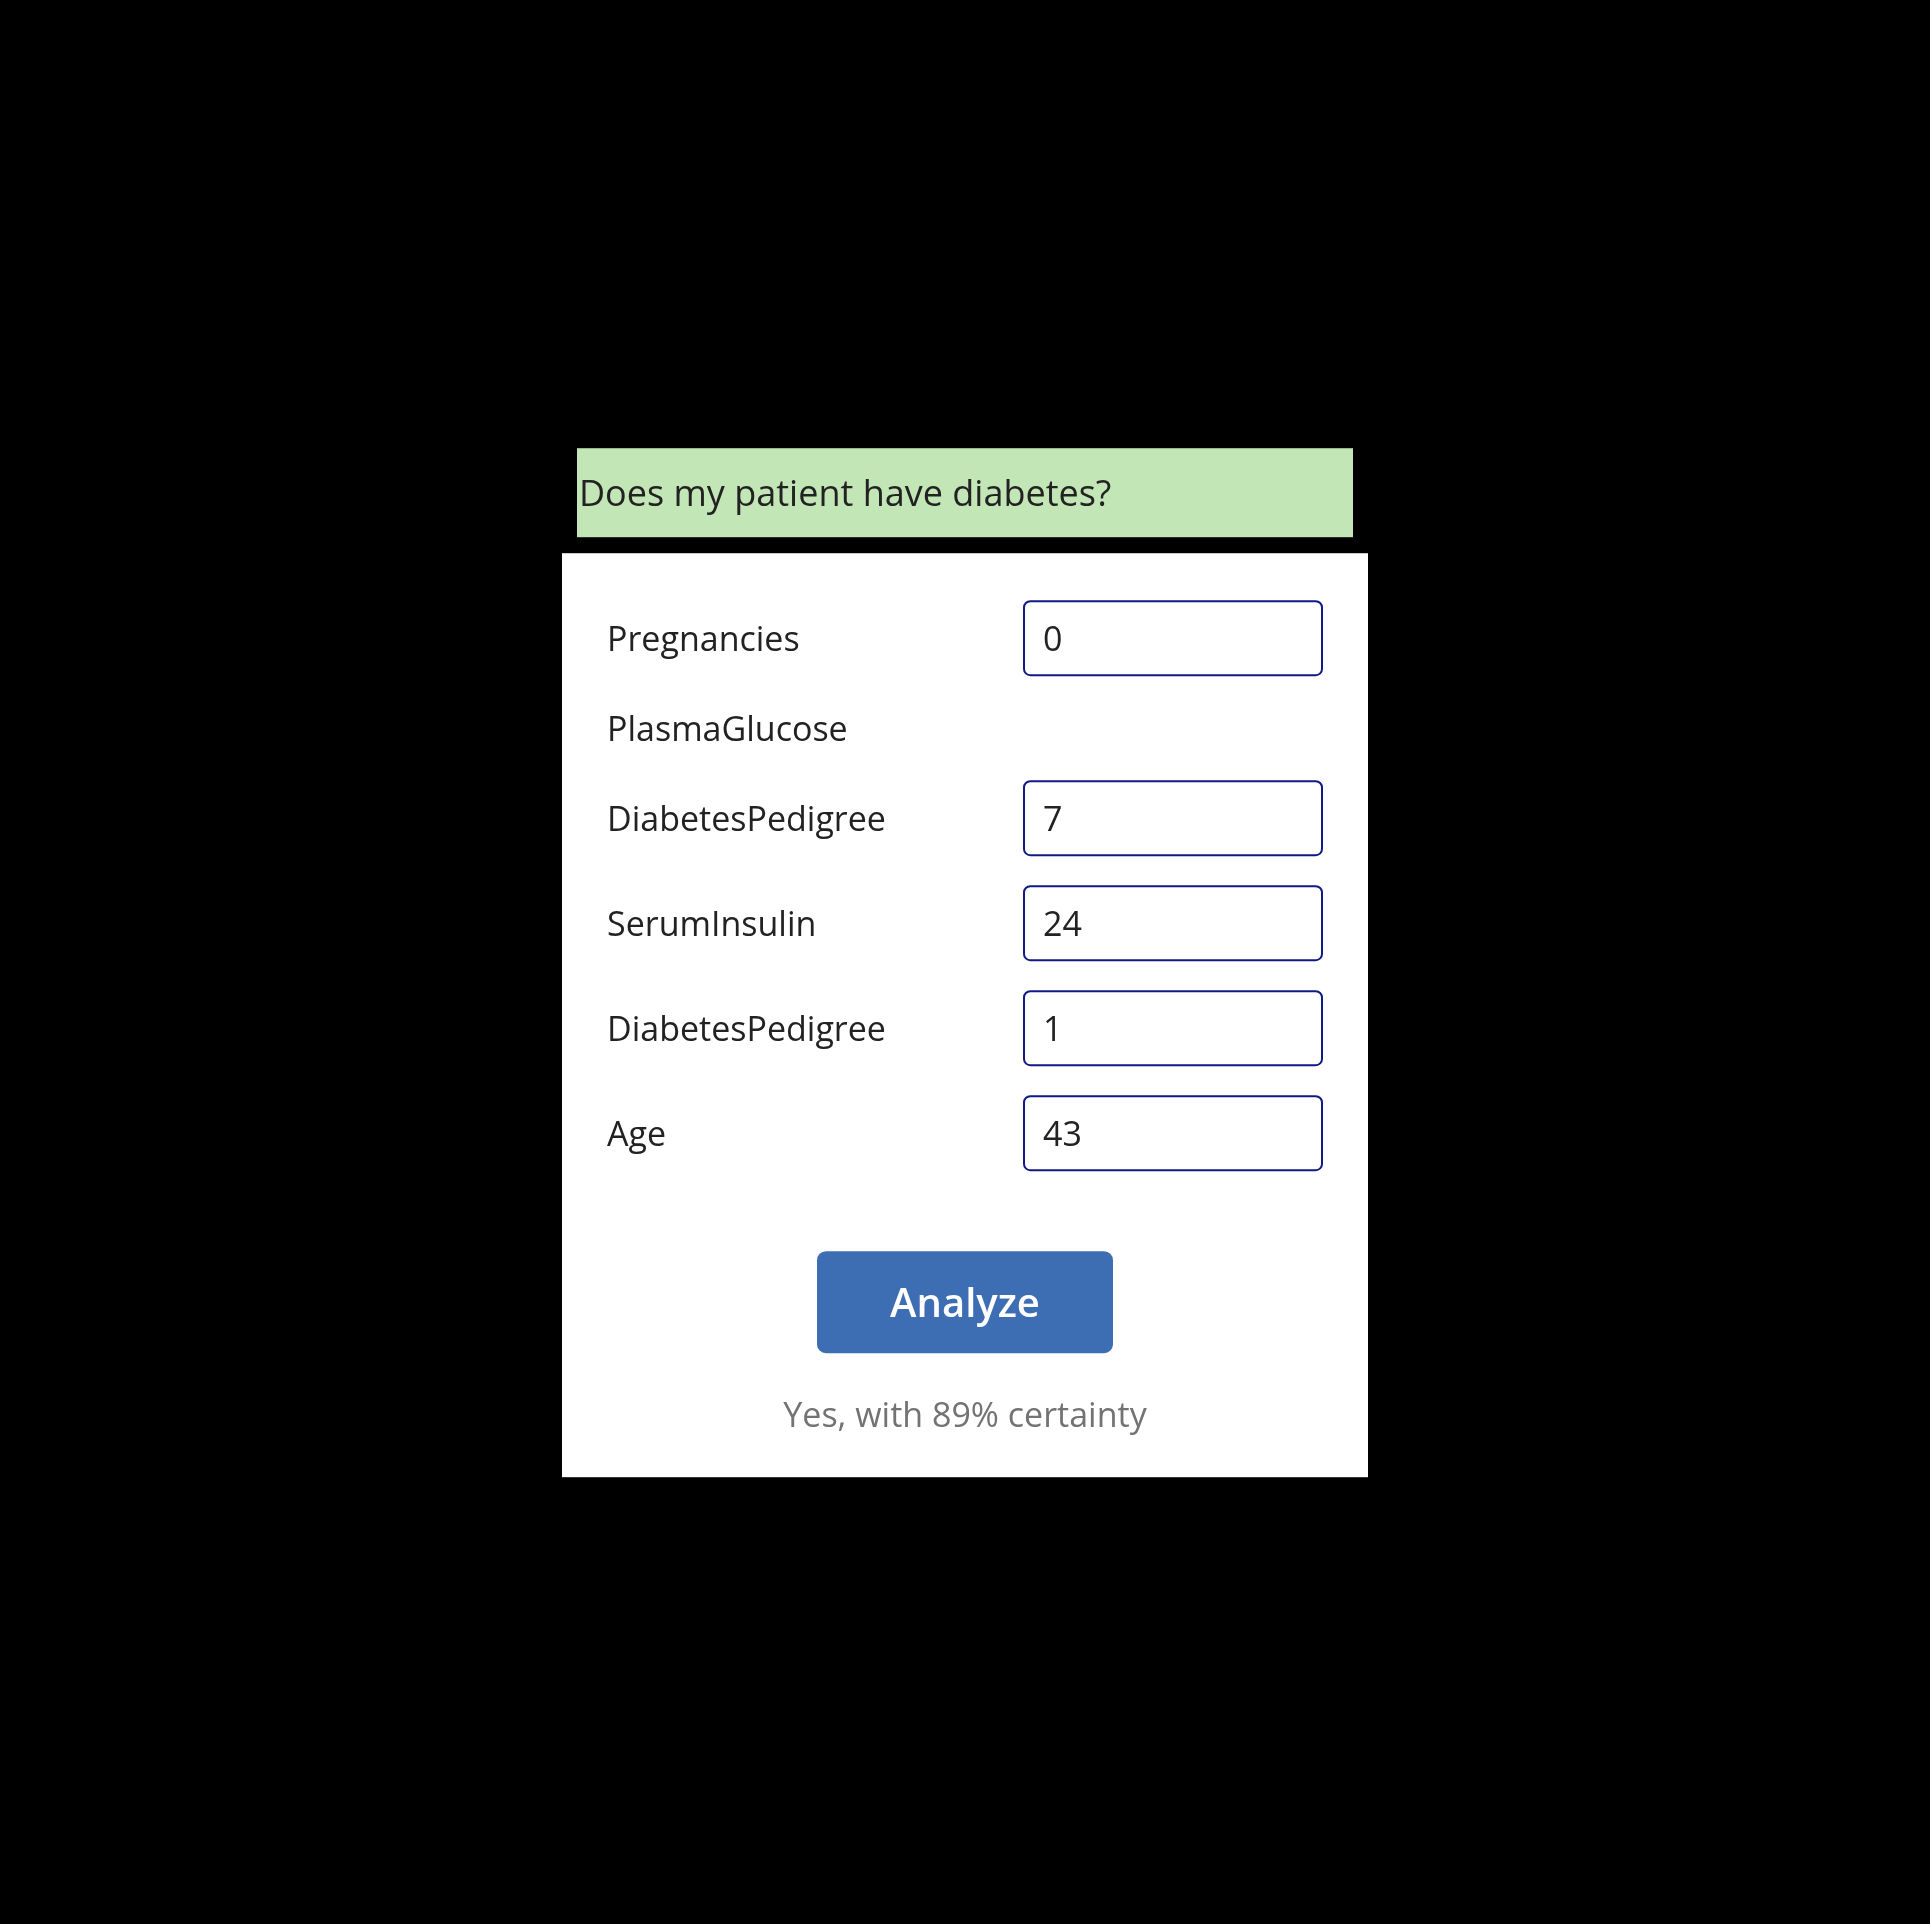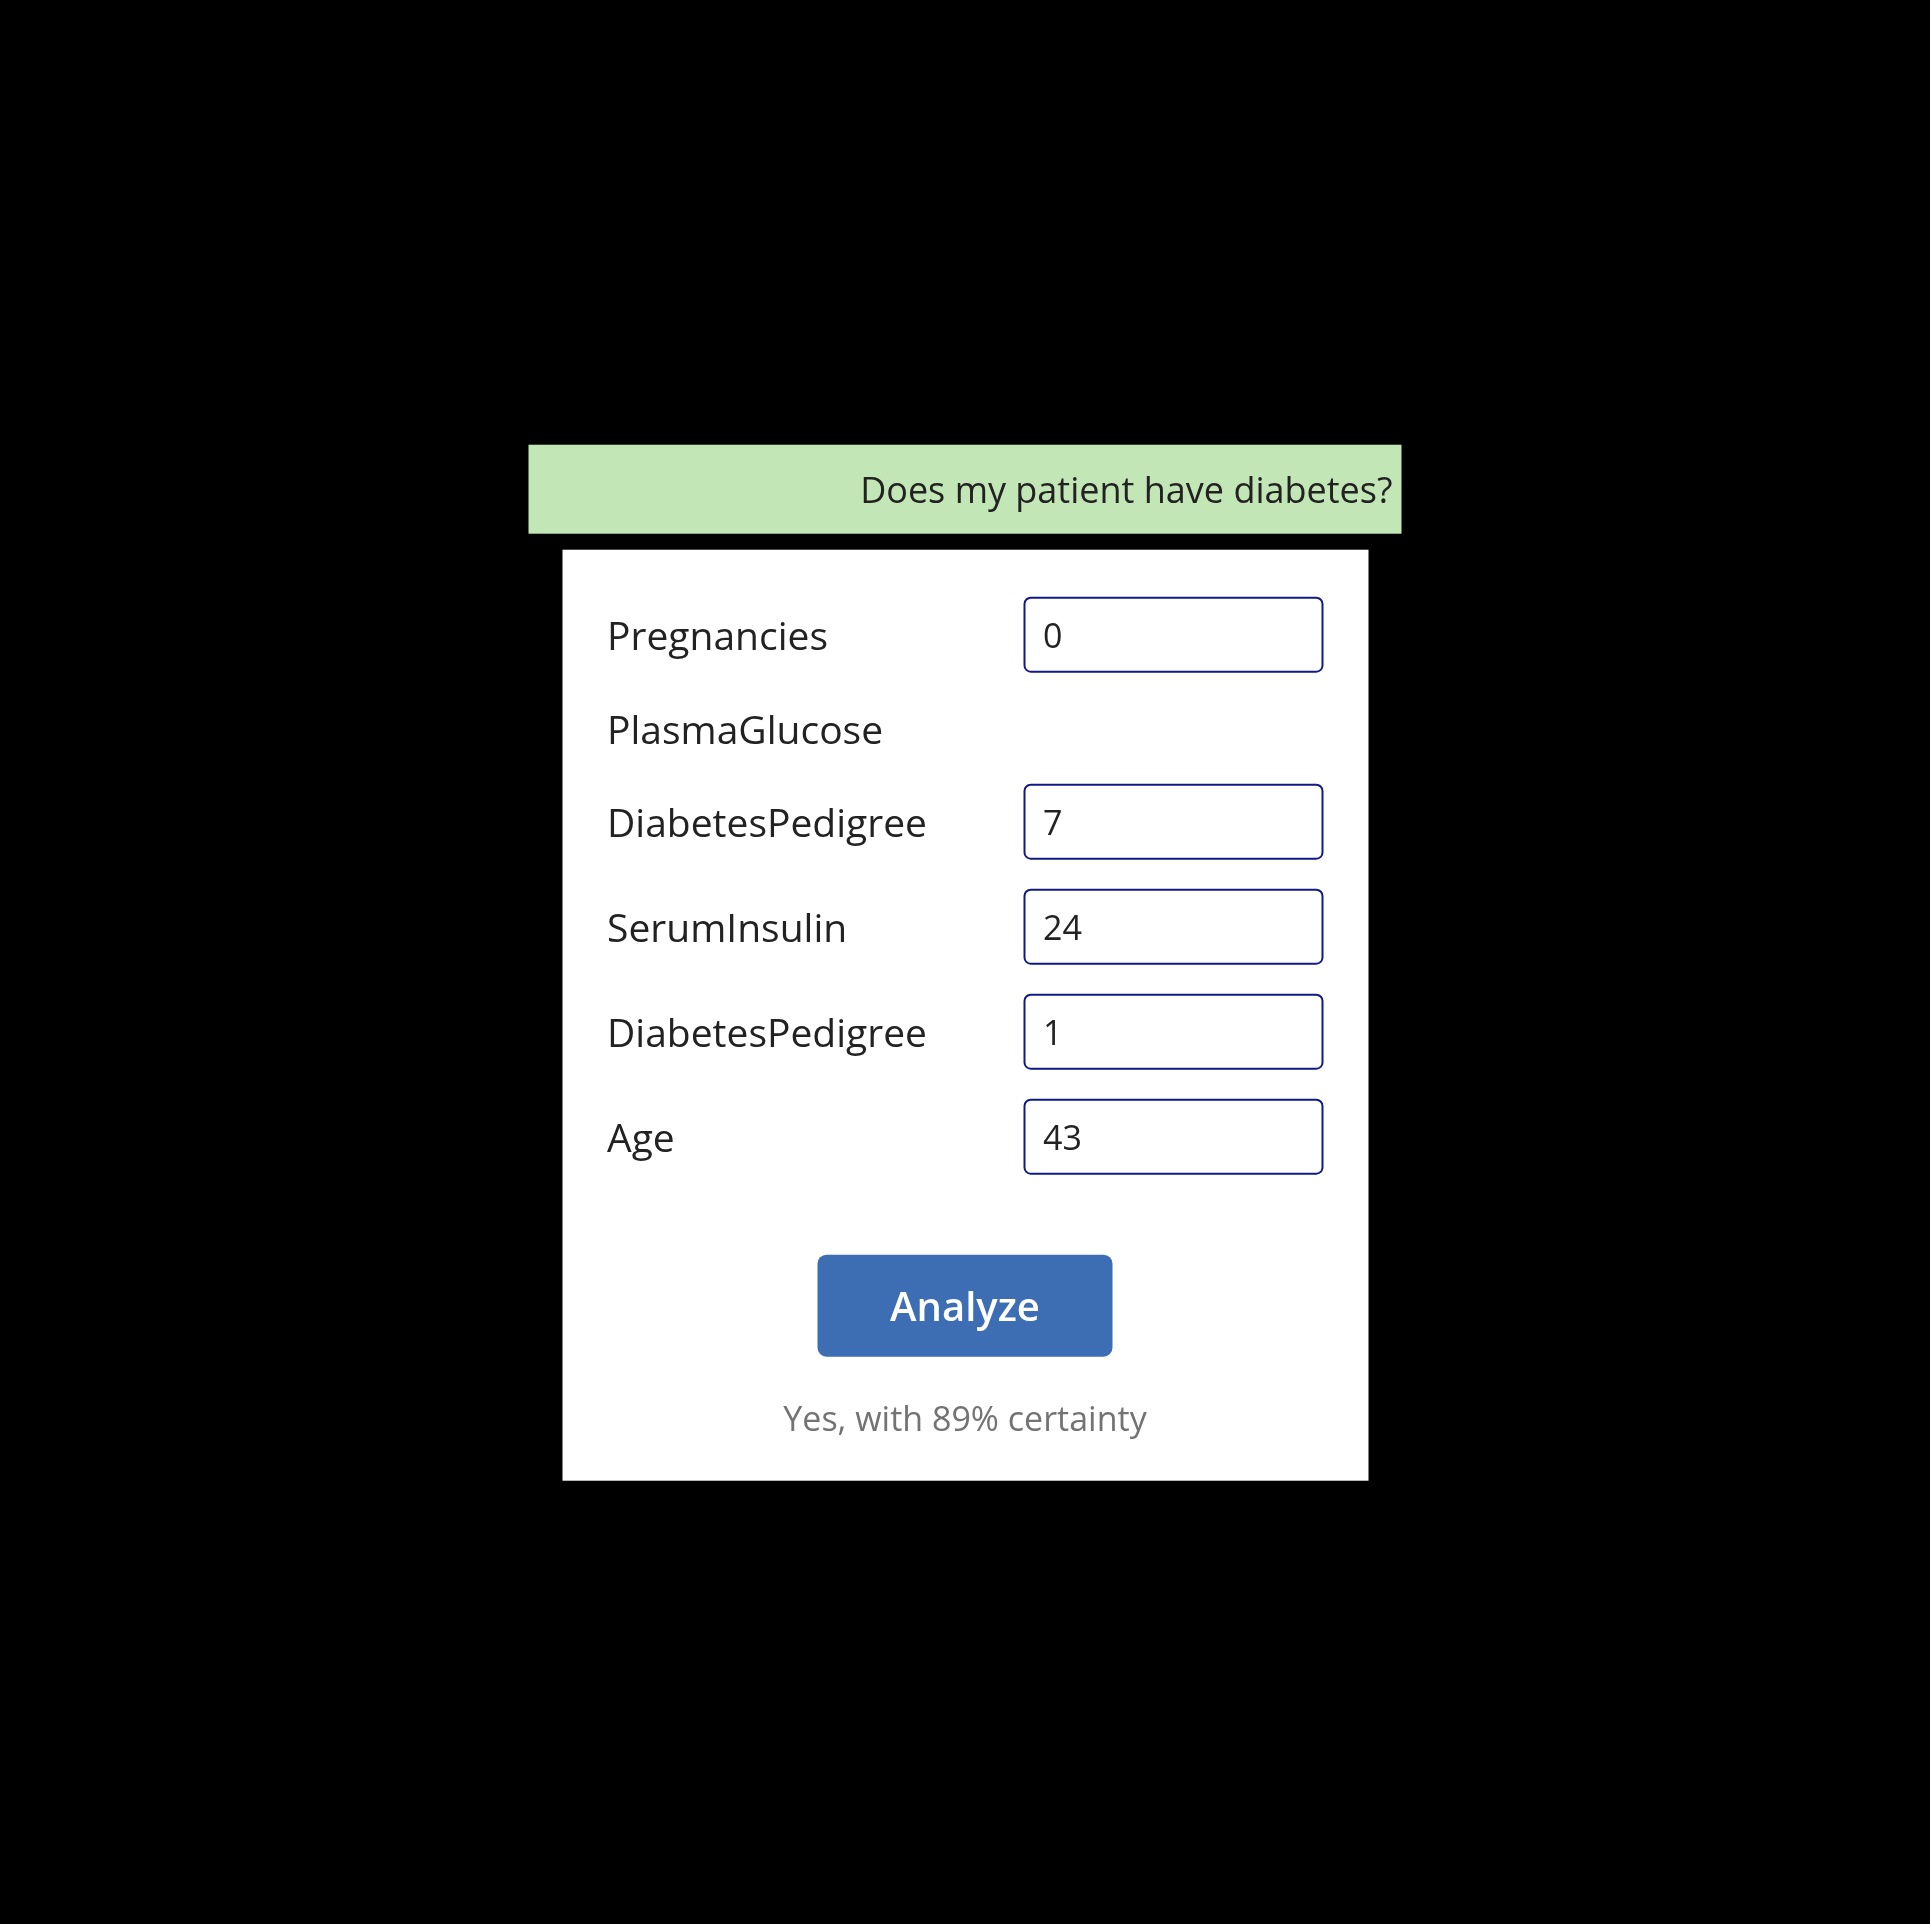--- a/index.html
+++ b/index.html
@@ -17,40 +17,40 @@
     .wrap {
       position: absolute;
       left: 50%;
       top: 50%;
       transform: translate(-50%, -50%);
     }
     .header {
       background: #c3e6b6;
       color: #222;
       font-size: 36px;
-      text-align: right;
-      padding: 20px 9px;
-      width: 873px;
+      text-align: left;
+      padding: 20px 2px;
+      width: 776px;
       margin: 0 auto 16.4px;
     }
     .panel {
       background: #fff;
       width: 806px;
       margin: 0 auto;
       padding: 47px 45px 40px 45px;
     }
     .field-row {
       display: flex;
       align-items: center;
       justify-content: space-between;
       margin-bottom: 29px;
     }
     .field-label {
       color: #222;
-      font-size: 39px;
+      font-size: 34px;
     }
     .field-input {
       width: 300px;
       height: 76px;
       border: 2.7px solid #111a84;
       border-radius: 7.3px;
       font-size: 34px;
       color: #222;
       padding: 0 18px;
       background: #fff;

